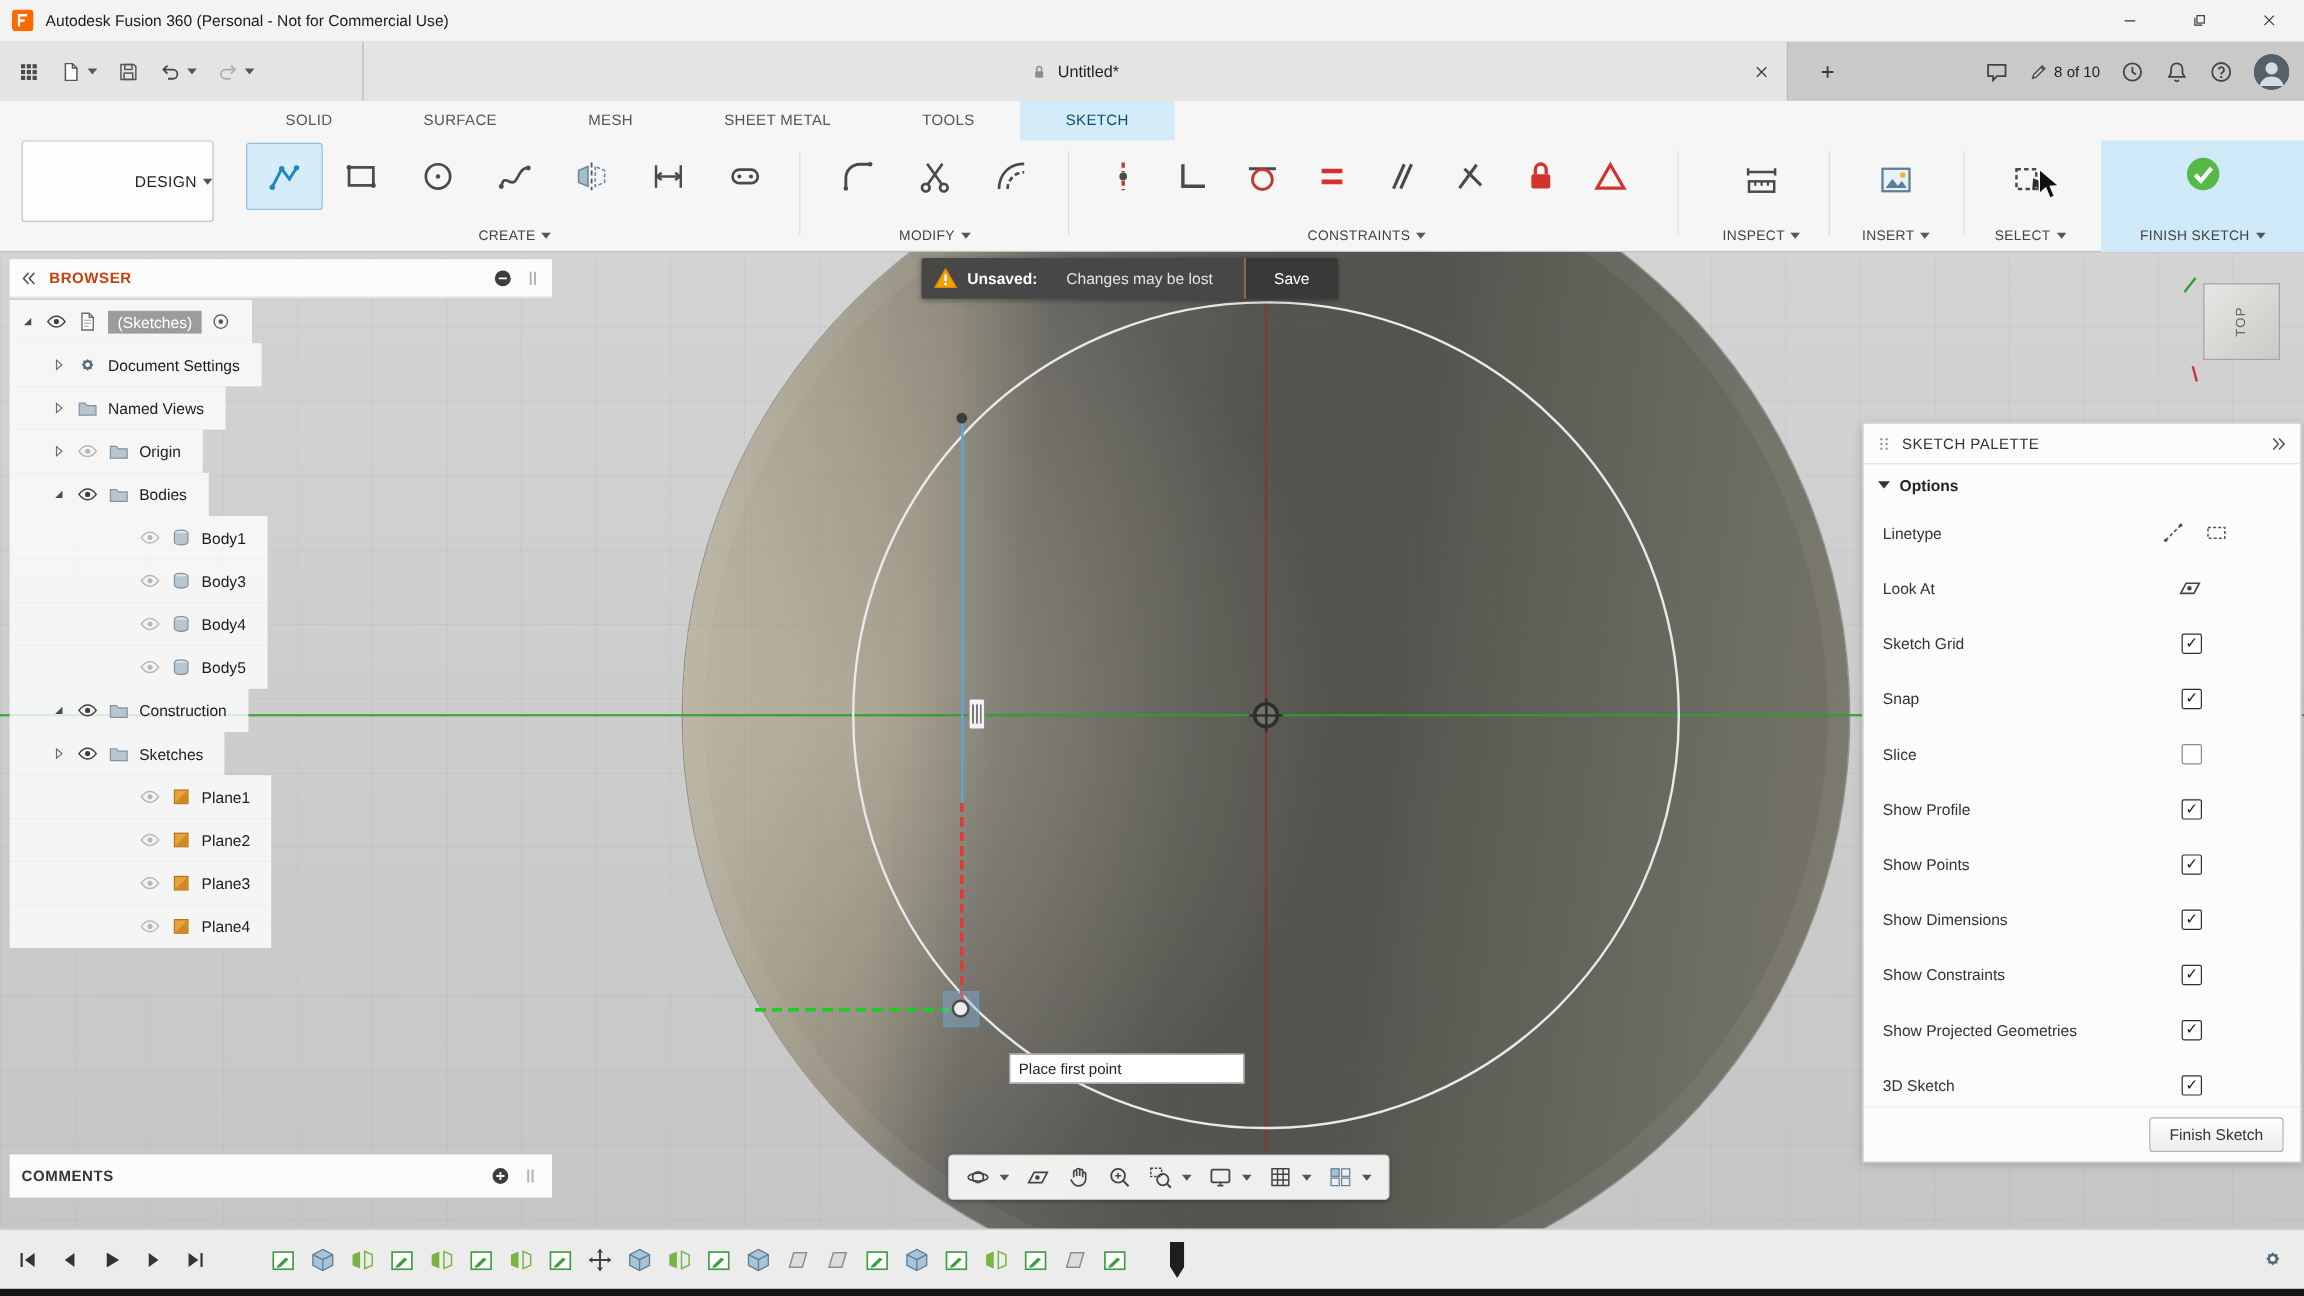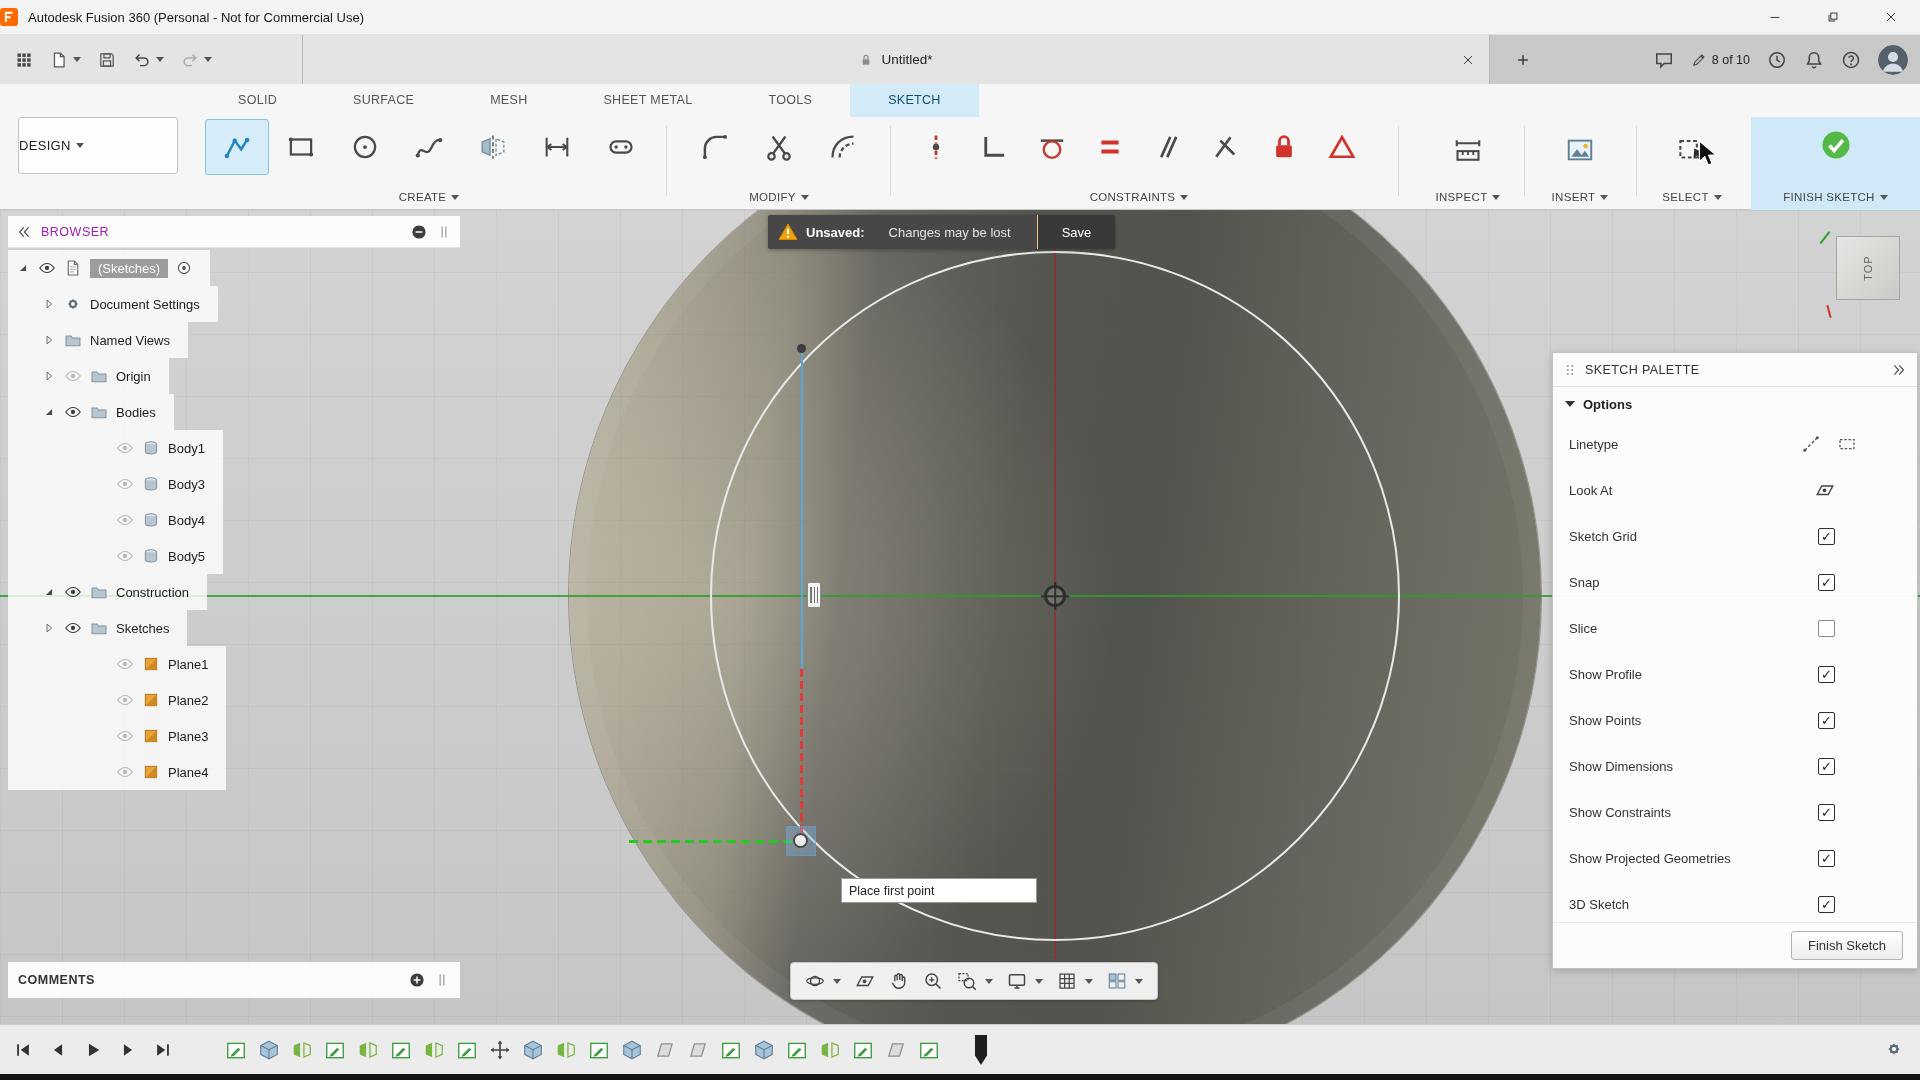--- a/index.html
+++ b/index.html
@@ -4,40 +4,40 @@
 <style>
 *{margin:0;padding:0;box-sizing:border-box}
 html,body{width:1920px;height:1080px;overflow:hidden;background:#000;font-family:"Liberation Sans","DejaVu Sans",sans-serif}
 #app{position:absolute;left:0;top:0;width:1920px;height:1080px;background:#cfcfcf;font-size:13px;color:#333}
 .icon{display:inline-flex;width:16px;height:16px;flex:none;align-items:center;justify-content:center}
 .icon svg{width:100%;height:100%;display:block}
 .i14{width:14px;height:14px}.i16{width:16px;height:16px}.i18{width:18px;height:18px}.i20{width:20px;height:20px}.i22{width:22px;height:22px}.i30{width:30px;height:30px}
 .caret{display:inline-block;width:0;height:0;border-left:4px solid transparent;border-right:4px solid transparent;border-top:5px solid #555;margin-left:5px;vertical-align:middle}
 
 
-.titlebar{position:absolute;left:0;top:0;width:100%;height:35px;background:#f3f3f3;display:flex;align-items:center;border-bottom:1px solid #e2e2e2}
+.titlebar{position:absolute;left:0;top:0;width:100%;height:35px;background:#f3f3f3;display:flex;align-items:center;padding-left:10px;border-bottom:1px solid #e2e2e2}
 .tb-title{margin-left:10px;font-size:13px;color:#1a1a1a}
 .win-controls{position:absolute;right:0;top:0;height:100%;display:flex}
 .win-btn{width:58px;height:100%;display:flex;align-items:center;justify-content:center}
 
 
 .appbar{position:absolute;left:0;top:35px;width:100%;height:49px;background:#c9c9c9}
 .ab-left{position:absolute;left:0;top:0;width:302px;height:100%;background:#e4e4e4;display:flex;align-items:center;gap:7px;padding:0 10px}
 .ab-btn{display:flex;align-items:center;padding:6px 5px;border-radius:2px}
 .doc-tab{position:absolute;left:302px;top:0;width:1188px;height:100%;background:#e4e4e4;border-left:1px solid #b8b8b8;border-right:1px solid #b8b8b8;display:flex;align-items:center;justify-content:center;gap:8px}
 .doc-title{font-size:13.5px;color:#222}
 .tab-close{position:absolute;right:14px;top:50%;transform:translateY(-50%)}
 .new-tab{position:absolute;left:1508px;top:10px;width:30px;height:30px;display:flex;align-items:center;justify-content:center;border-radius:3px}
 .ab-right{position:absolute;right:12px;top:0;height:100%;display:flex;align-items:center;gap:17px}
 .job{display:flex;align-items:center;gap:5px;font-size:12.5px;color:#222}
 .avatar{border-radius:50%;overflow:hidden}
 
 
 .ribbon{position:absolute;left:0;top:84px;width:100%;height:126px;background:#f6f6f6;border-bottom:1px solid #c6c6c6}
-.design-btn{position:absolute;left:18px;top:33px;width:160px;height:57px;background:#fdfdfd;border:1px solid #c4c4c4;border-radius:3px;display:flex;align-items:center;justify-content:flex-start;font-size:13px;color:#222;letter-spacing:.3px}
+.design-btn{position:absolute;left:18px;top:33px;width:160px;height:68px;background:#fdfdfd;border:1px solid #c4c4c4;border-radius:3px;display:flex;align-items:center;justify-content:flex-end;font-size:13px;color:#222;letter-spacing:.3px}
 .ribbon-tabs{position:absolute;left:200px;top:0;height:33px;display:flex}
 .rtab{padding:0 38px;line-height:33px;font-size:12.5px;color:#555;letter-spacing:.3px}
 .rtab.active{background:#d3eaf8;color:#0d4f70}
 .ribbon-tools{position:absolute;left:0;top:33px;width:100%;height:93px}
 .tgroup{position:absolute;top:0;height:100%}
 .tools-row{display:flex;justify-content:center;margin-top:2px}
 .tool-cell{width:64px;height:56px;display:flex;align-items:center;justify-content:center;border:1px solid transparent;border-radius:3px}
 .tool-cell.selected{background:#d6ecf9;border-color:#8cc1e2}
 .glabel{position:absolute;bottom:7px;width:100%;text-align:center;font-size:11.5px;color:#444;letter-spacing:.3px}
 #group-create{left:204px;width:450px}
@@ -90,21 +90,21 @@
 .vc-y{position:absolute;left:2px;top:-2px;width:2px;height:15px;background:#2ca02c;transform:rotate(38deg)}
 .vc-x{position:absolute;left:6px;bottom:2px;width:2px;height:13px;background:#cc3333;transform:rotate(-15deg)}
 
 
 .navbar{position:absolute;left:790px;top:752px;height:38px;display:flex;align-items:center;gap:14px;padding:0 14px;background:rgba(248,248,248,.95);border:1px solid #c6c6c6;border-radius:4px;box-shadow:0 1px 3px rgba(0,0,0,.25)}
 .nav-item{display:flex;align-items:center;gap:3px}
 
 
 .browser{position:absolute;left:8px;top:6px;width:452px}
 .bp-header{height:32px;background:rgba(255,255,255,.92);display:flex;align-items:center;padding:0 8px;gap:9px;border-bottom:1px solid #e3e3e3}
-.bp-title{font-size:12.5px;font-weight:normal;color:#a21caf;letter-spacing:.5px}
+.bp-title{font-size:12.5px;font-weight:bold;color:#c2410c;letter-spacing:.5px}
 .bp-spacer{flex:1}
 .tree{margin-top:2px}
 .trow{display:flex;align-items:center;height:36px}
 .trow-pill{display:inline-flex;align-items:center;height:100%;background:rgba(255,255,255,.8);padding-right:18px;gap:8px}
 .lvl0 .trow-pill{padding-left:8px}
 .lvl1 .trow-pill{padding-left:34px}
 .lvl2 .trow-pill{padding-left:108px}
 .trow .label{font-size:13px;color:#1c1c1c;white-space:nowrap}
 .trow .label.selected{background:#9c9c9c;color:#fff;padding:2px 8px}
 

